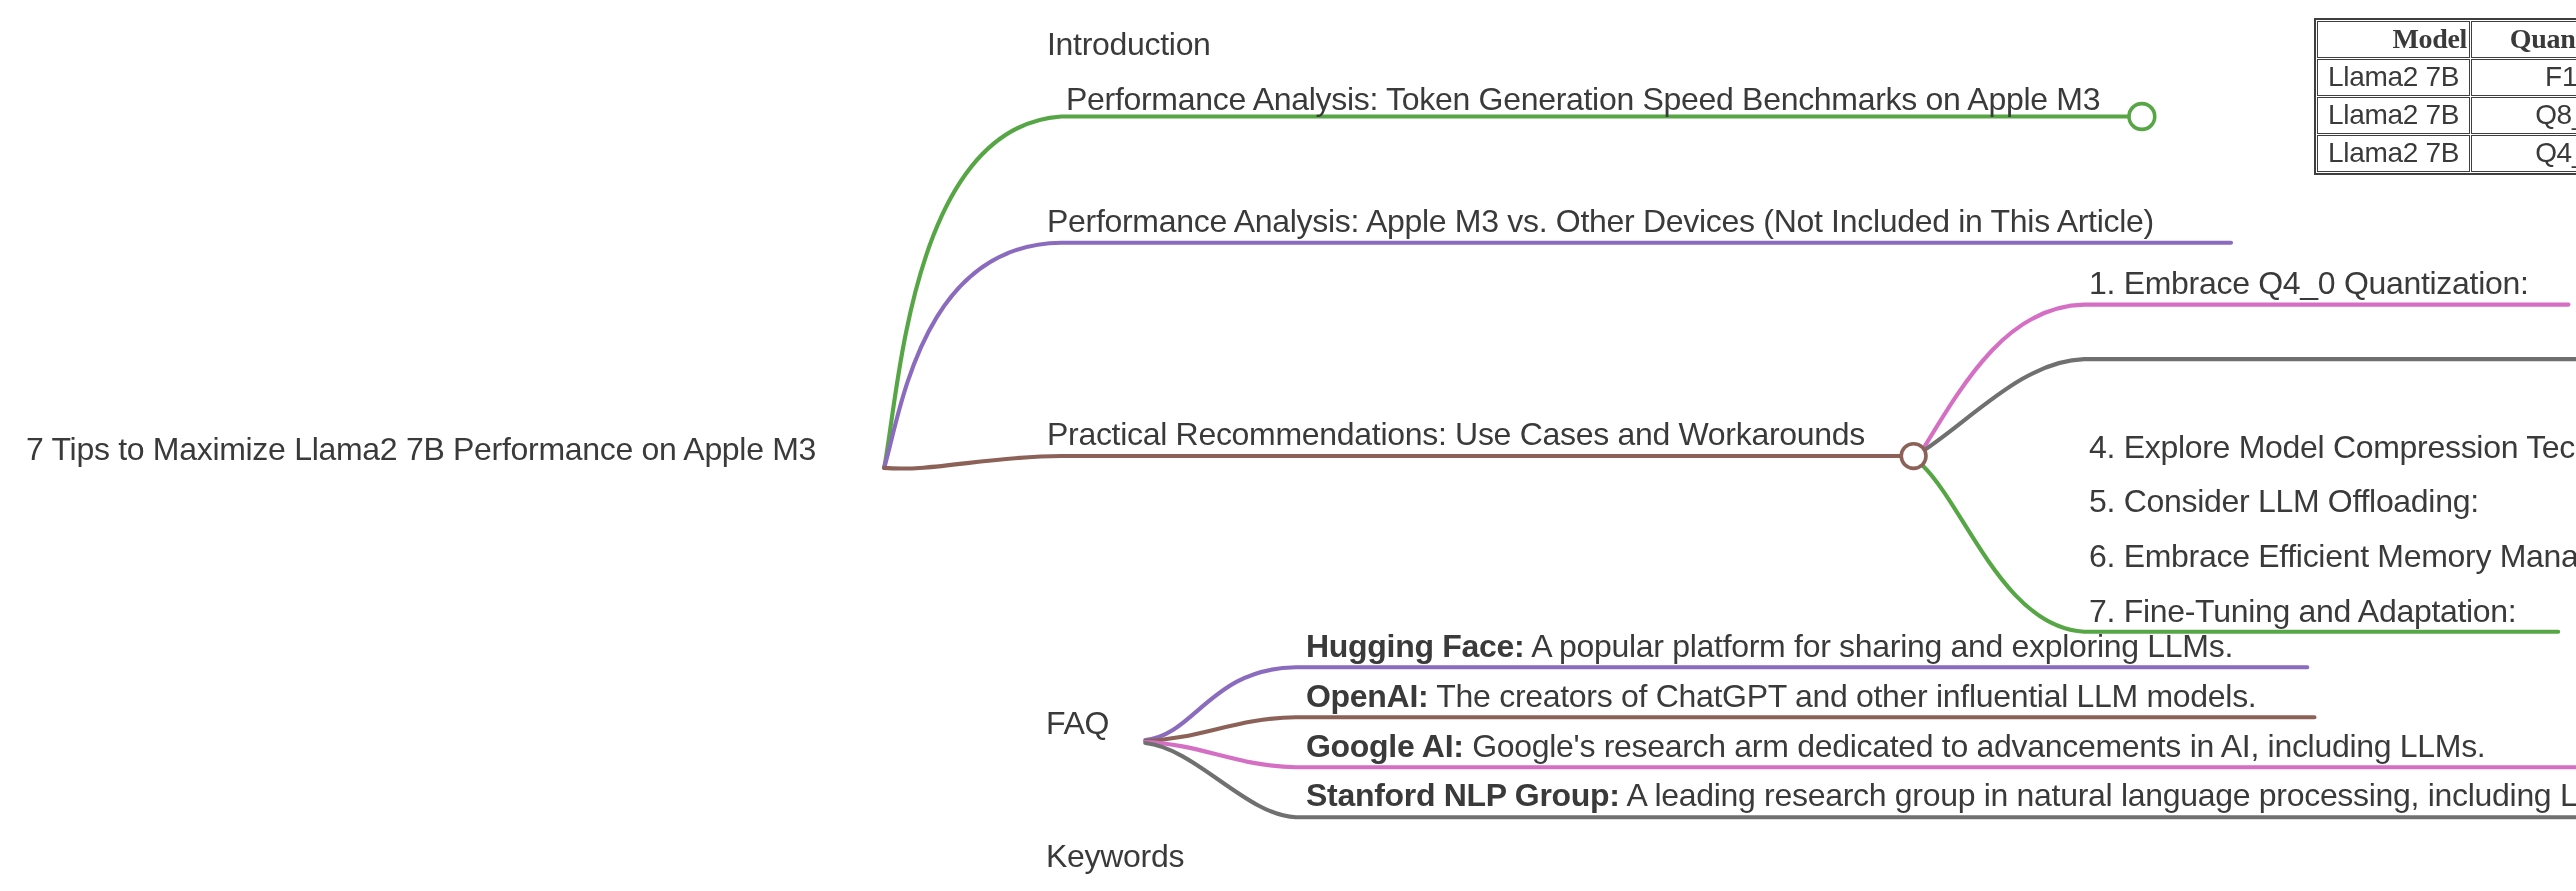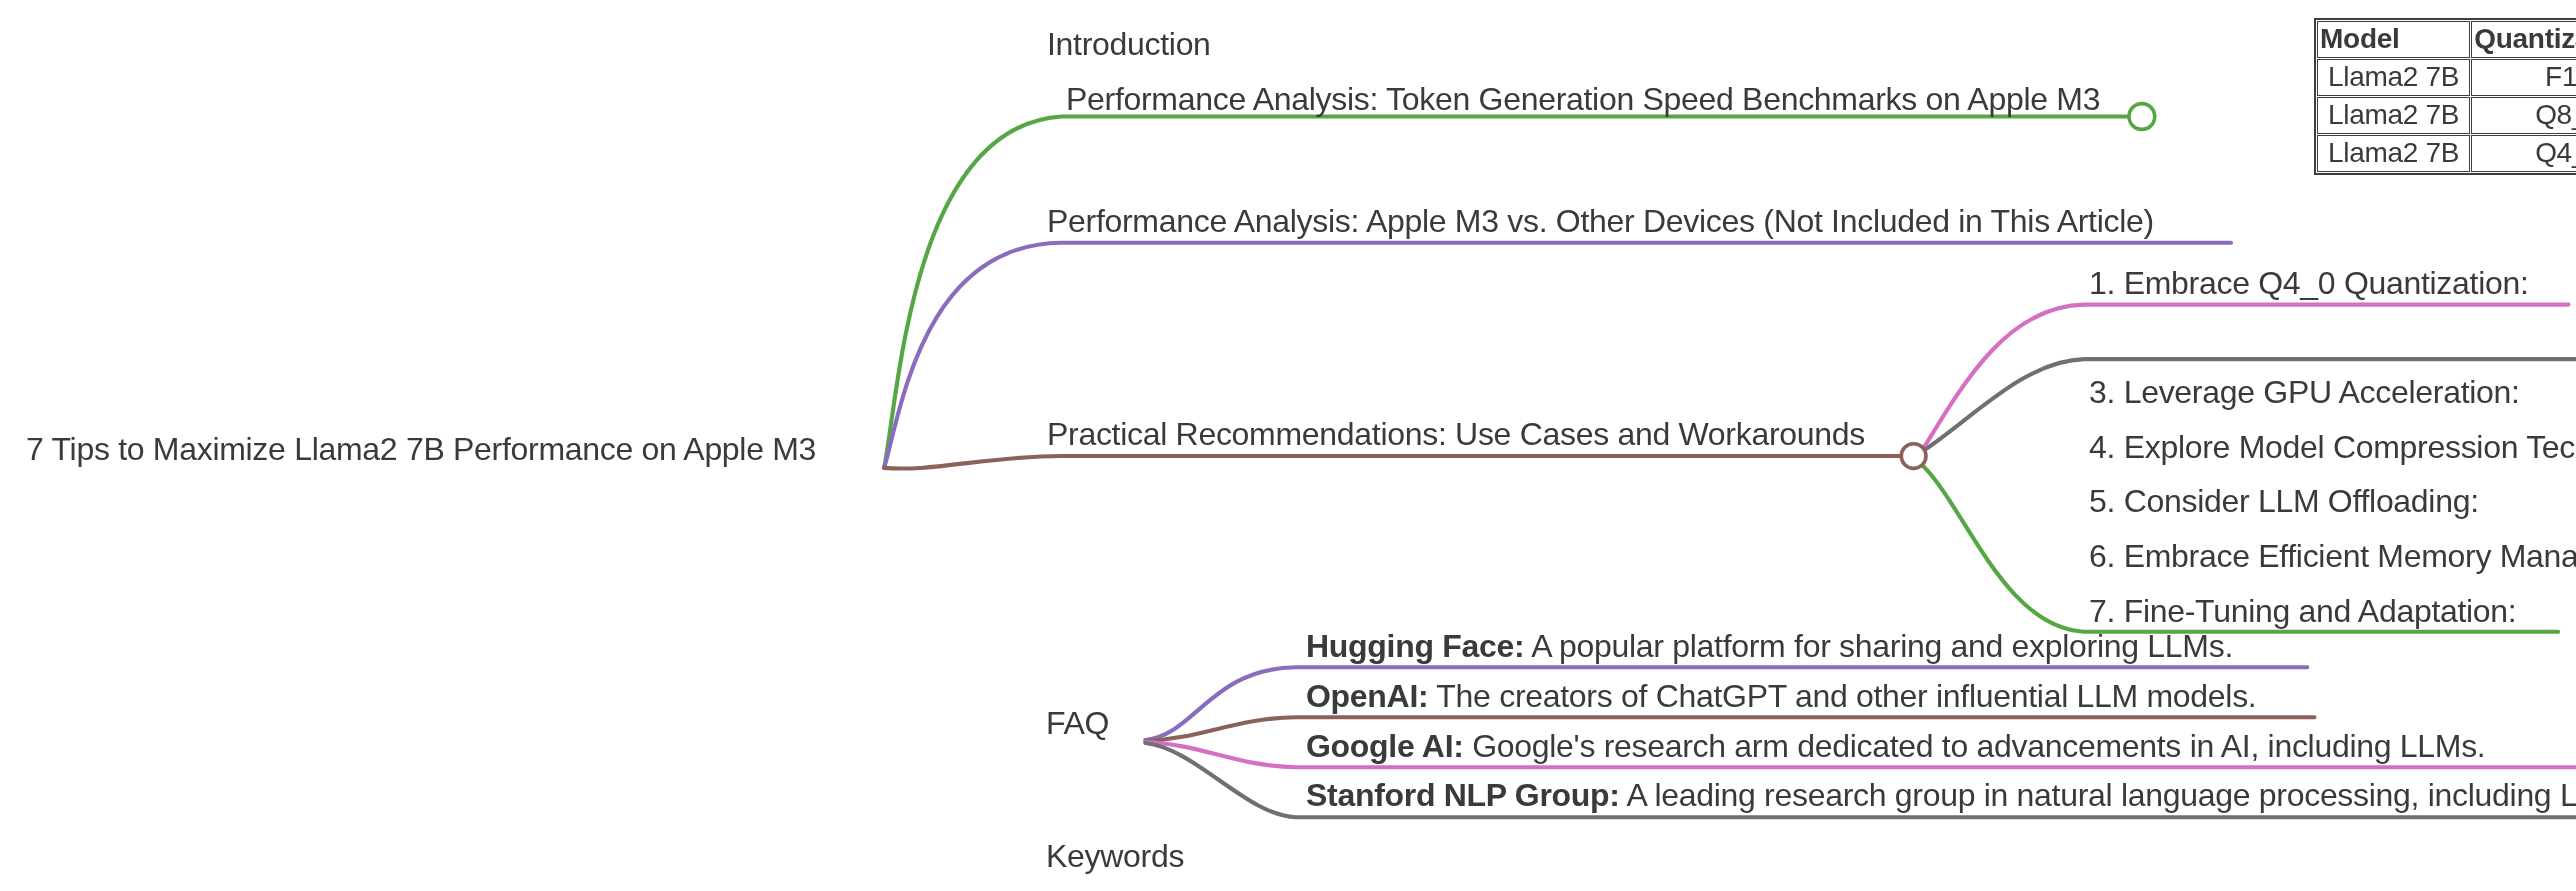--- a/index.html
+++ b/index.html
@@ -43,21 +43,21 @@
     background: #ffffff;
     font-size: 28px;
     letter-spacing: -0.3px;
   }
   table.benchmark th, table.benchmark td {
     border: 1.5px solid var(--color-table-border, #3F3F3F);
     height: 34px;
     padding: 0.5px 3.1px;
     white-space: nowrap;
   }
-  table.benchmark th { font-weight: bold; text-align: left; padding: 0.5px 2.1px; }
+  table.benchmark th { font-weight: bold; text-align: right; padding: 0.5px 2.1px; font-family: Liberation Serif, serif; }
   table.benchmark td { text-align: center; vertical-align: middle; }
   .col-model { width: 147px; }
   .col-quant { width: 189px; }
 </style>
 </head>
 <body>
 
 <div id="canvas">
 
   <svg class="edges" width="3786" height="892" viewBox="0 0 7348 1731">
@@ -82,21 +82,20 @@
   <div class="node" style="left:26px; top:450px;">7 Tips to Maximize Llama2 7B Performance on Apple M3</div>
 
   <div class="node" style="left:1047px; top:45px;">Introduction</div>
   <div class="node" style="left:1047px; top:100px;margin-left:19px;">Performance Analysis: Token Generation Speed Benchmarks on Apple M3</div>
   <div class="node" style="left:1047px; top:222px;">Performance Analysis: Apple M3 vs. Other Devices (Not Included in This Article)</div>
   <div class="node" style="left:1047px; top:435px;">Practical Recommendations: Use Cases and Workarounds</div>
   <div class="node" style="left:1046px; top:724px;">FAQ</div>
   <div class="node" style="left:1046px; top:857px;">Keywords</div>
 
   <div class="node" style="left:2089px; top:284px;">1. Embrace Q4_0 Quantization:</div>
-  <div class="node" style="left:2089px; top:393px;">3. Leverage GPU Acceleration:</div>
   <div class="node" style="left:2089px; top:448px;">4. Explore Model Compression Techniques:</div>
   <div class="node" style="left:2089px; top:502px;">5. Consider LLM Offloading:</div>
   <div class="node" style="left:2089px; top:557px;">6. Embrace Efficient Memory Management:</div>
   <div class="node" style="left:2089px; top:612px;">7. Fine-Tuning and Adaptation:</div>
 
   <div class="node" style="left:1306px; top:647px;">
     <span class="term">Hugging Face:</span><span> A popular platform for sharing and exploring LLMs.</span>
   </div>
   <div class="node" style="left:1306px; top:697px;">
     <span class="term">OpenAI:</span><span> The creators of ChatGPT and other influential LLM models.</span>

